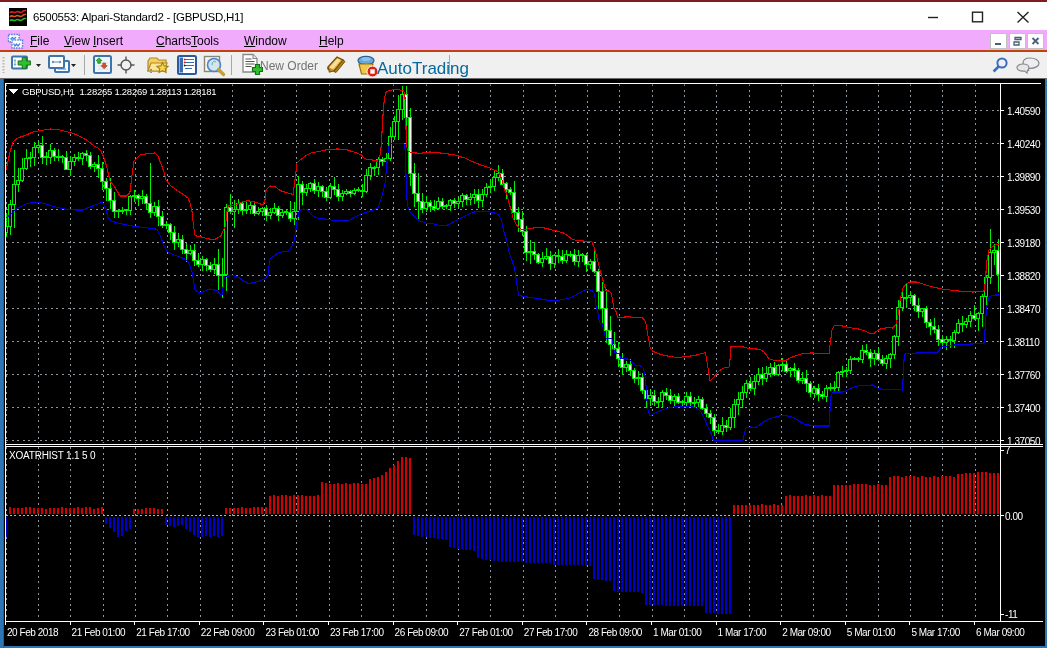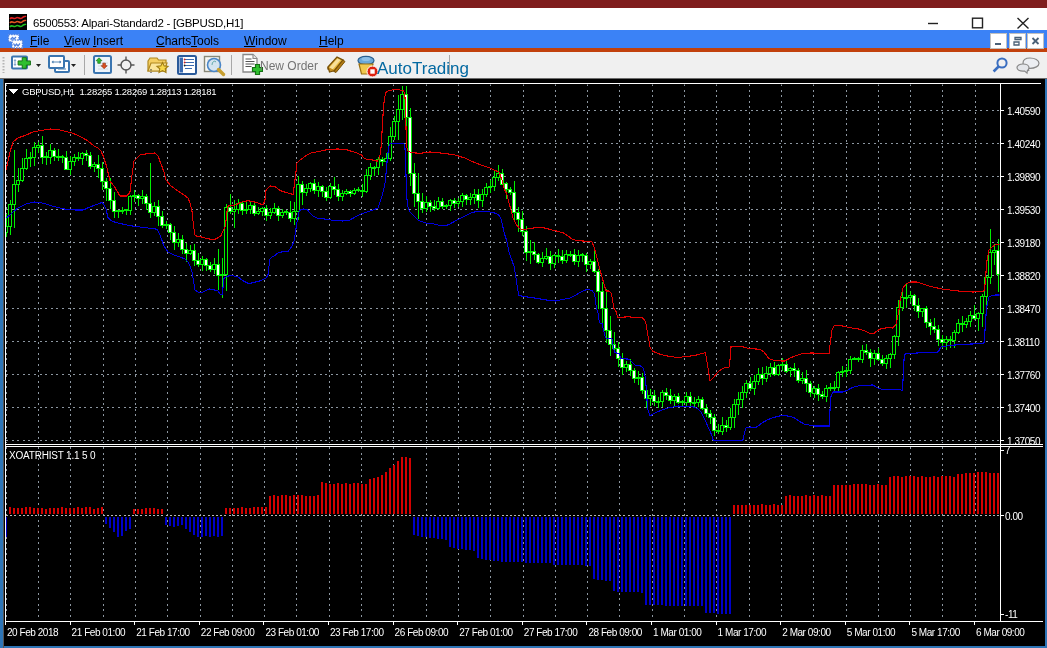--- a/index.html
+++ b/index.html
@@ -1,27 +1,27 @@
 <!DOCTYPE html>
 <html><head><meta charset="utf-8"><title>MT4</title></head><body style="margin:0;width:1047px;height:648px;position:relative;overflow:hidden;background:#000;font-family:'Liberation Sans',sans-serif">
-<div style="position:absolute;left:0;top:0;width:1047px;height:30px;background:#fff;border-top:8px solid #7f1d1d;box-sizing:border-box;z-index:3">
+<div style="position:absolute;left:0;top:0;width:1047px;height:30px;background:#fff;border-top:2px solid #7f1d1d;box-sizing:border-box;z-index:3">
   <div style="position:absolute;left:9px;top:6px"><svg width="18" height="18" viewBox="0 0 18 18">
         <rect width="18" height="18" fill="#000"></rect>
         <path d="M1 5c2-3 4 1 6-1s4 2 6 0 3-1 4-2" stroke="#e02020" stroke-width="1.6" fill="none"></path>
         <path d="M1 9c2-3 4 1 6-1s4 2 6 0 3-1 4-2" stroke="#e05520" stroke-width="1.6" fill="none"></path>
         <path d="M1 13c2-3 4 1 6-1s4 2 6 0 3-1 4-2" stroke="#20c020" stroke-width="1.6" fill="none"></path>
       </svg></div>
   <div style="position:absolute;left:33px;top:9px;font-size:11.5px;letter-spacing:-0.25px;color:#000">6500553: Alpari-Standard2 - [GBPUSD,H1]</div>
   <svg width="120" height="30" style="position:absolute;left:920px;top:0">
     <line x1="8" y1="15.5" x2="18" y2="15.5" stroke="#222" stroke-width="1.4"></line>
     <rect x="52.5" y="10.2" width="10" height="9.6" fill="none" stroke="#222" stroke-width="1.4"></rect>
     <path d="M97.5 10l11 10.5M108.5 10l-11 10.5" stroke="#222" stroke-width="1.4"></path>
   </svg>
 </div>
-<div style="position:absolute;left:0;top:30px;width:1047px;height:22px;background:#3b82f6;border-bottom:4px solid #c2410c;box-sizing:border-box;z-index:3">
+<div style="position:absolute;left:0;top:30px;width:1047px;height:22px;background:#f0abfc;border-bottom:2px solid #c2410c;box-sizing:border-box;z-index:3">
   <div style="position:absolute;left:7px;top:1.5px"><svg width="17" height="18" viewBox="0 0 17 18">
         <rect x="1.5" y="2.5" width="10.5" height="7.5" fill="#fff" stroke="#4f81e0" stroke-width="1.4" stroke-dasharray="1.6 1"></rect>
         <path d="M3.5 7.5l2-2 1.5 1.5 2-2" stroke="#4f81e0" stroke-width="1.3" fill="none"></path>
         <rect x="5" y="8" width="10.5" height="8" fill="#fff" stroke="#4f81e0" stroke-width="1.4" stroke-dasharray="1.6 1"></rect>
         <path d="M6.5 11.5l1.5 2.5 1.5-2 1.5 2 2-2.5" stroke="#4f81e0" stroke-width="1.3" fill="none"></path>
       </svg></div>
   <div style="position:absolute;left:0;top:3.5px;font-size:12px;color:#000">
     <span style="position:absolute;left:30px"><u>F</u>ile</span>
       <span style="position:absolute;left:64px"><u>V</u>iew</span>
       <span style="position:absolute;left:93px"><u>I</u>nsert</span>

